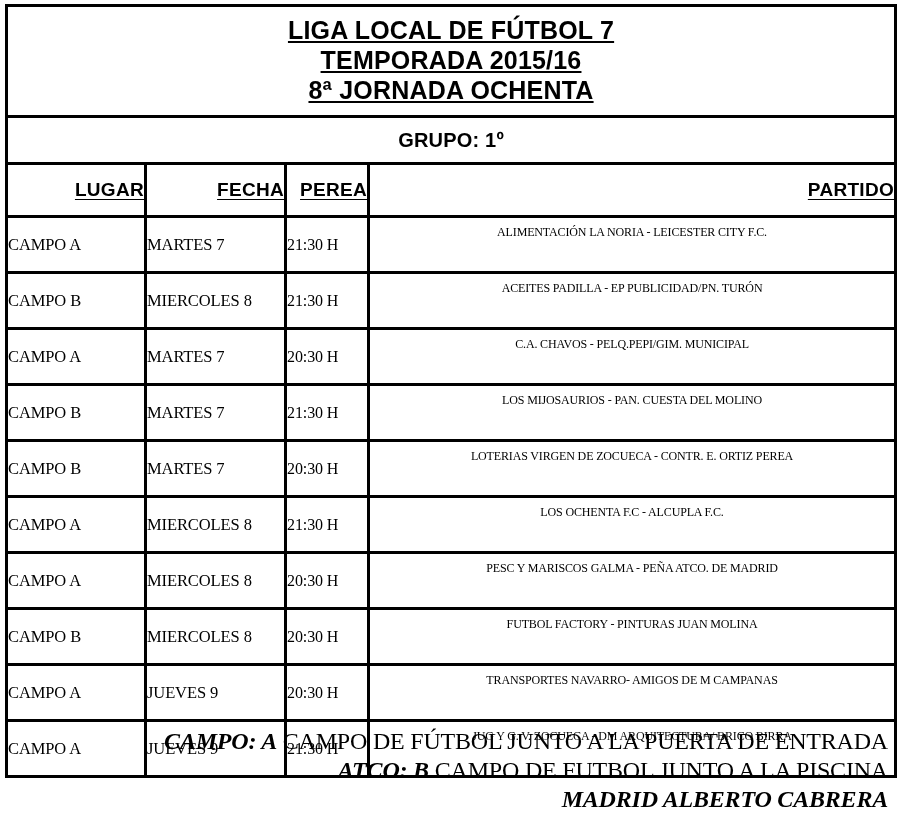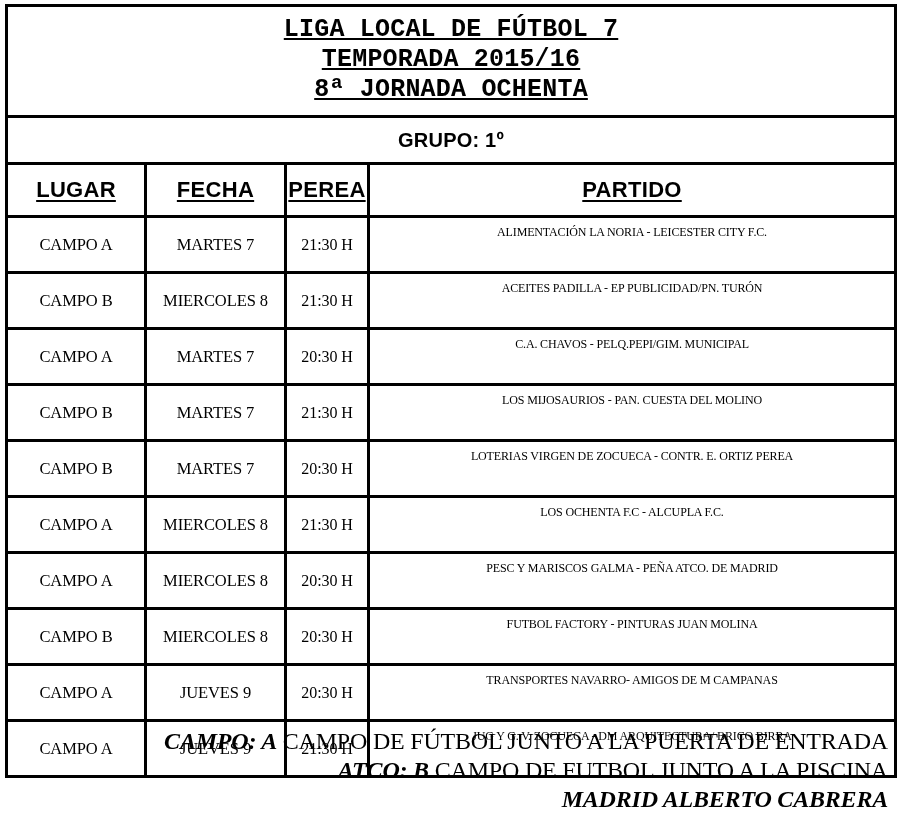--- a/index.html
+++ b/index.html
@@ -39,21 +39,21 @@
     background: #fff;
   }
 
   
   .title-cell {
     height: 98px;
     text-align: center;
     padding: 4px 0 6px 0 !important;
   }
   .title-line {
-    font-family: Liberation Mono, monospace;
+    font-family: Liberation Sans, sans-serif;
     font-weight: bold;
     font-size: 25px;
     line-height: 30px;
     letter-spacing: 0.2px;
     text-decoration: underline;
     text-underline-offset: 2px;
     white-space: nowrap;
   }
 
   
@@ -66,37 +66,36 @@
     letter-spacing: 0.2px;
   }
   .group-underline {
     text-decoration: underline;
     text-underline-offset: 2px;
   }
 
   
   .head-cell {
     height: 50px;
-    text-align: center;
+    text-align: right;
     font-family: "Liberation Sans", "DejaVu Sans", sans-serif;
     font-weight: bold;
-    font-size: 22px;
+    font-size: 19px;
     letter-spacing: 0.3px;
   }
   .head-cell span {
     text-decoration: underline;
     text-underline-offset: 3px;
   }
 
   
   .data-row td {
     height: 46px;
   }
   .cell-lugar, .cell-fecha, .cell-hora {
-    text-align: center;
     font-size: 16.5px;
     letter-spacing: -0.1px;
     white-space: nowrap;
   }
   .cell-hora {
     font-size: 16px;
   }
   .cell-partido {
     text-align: center;
     font-size: 12px;

